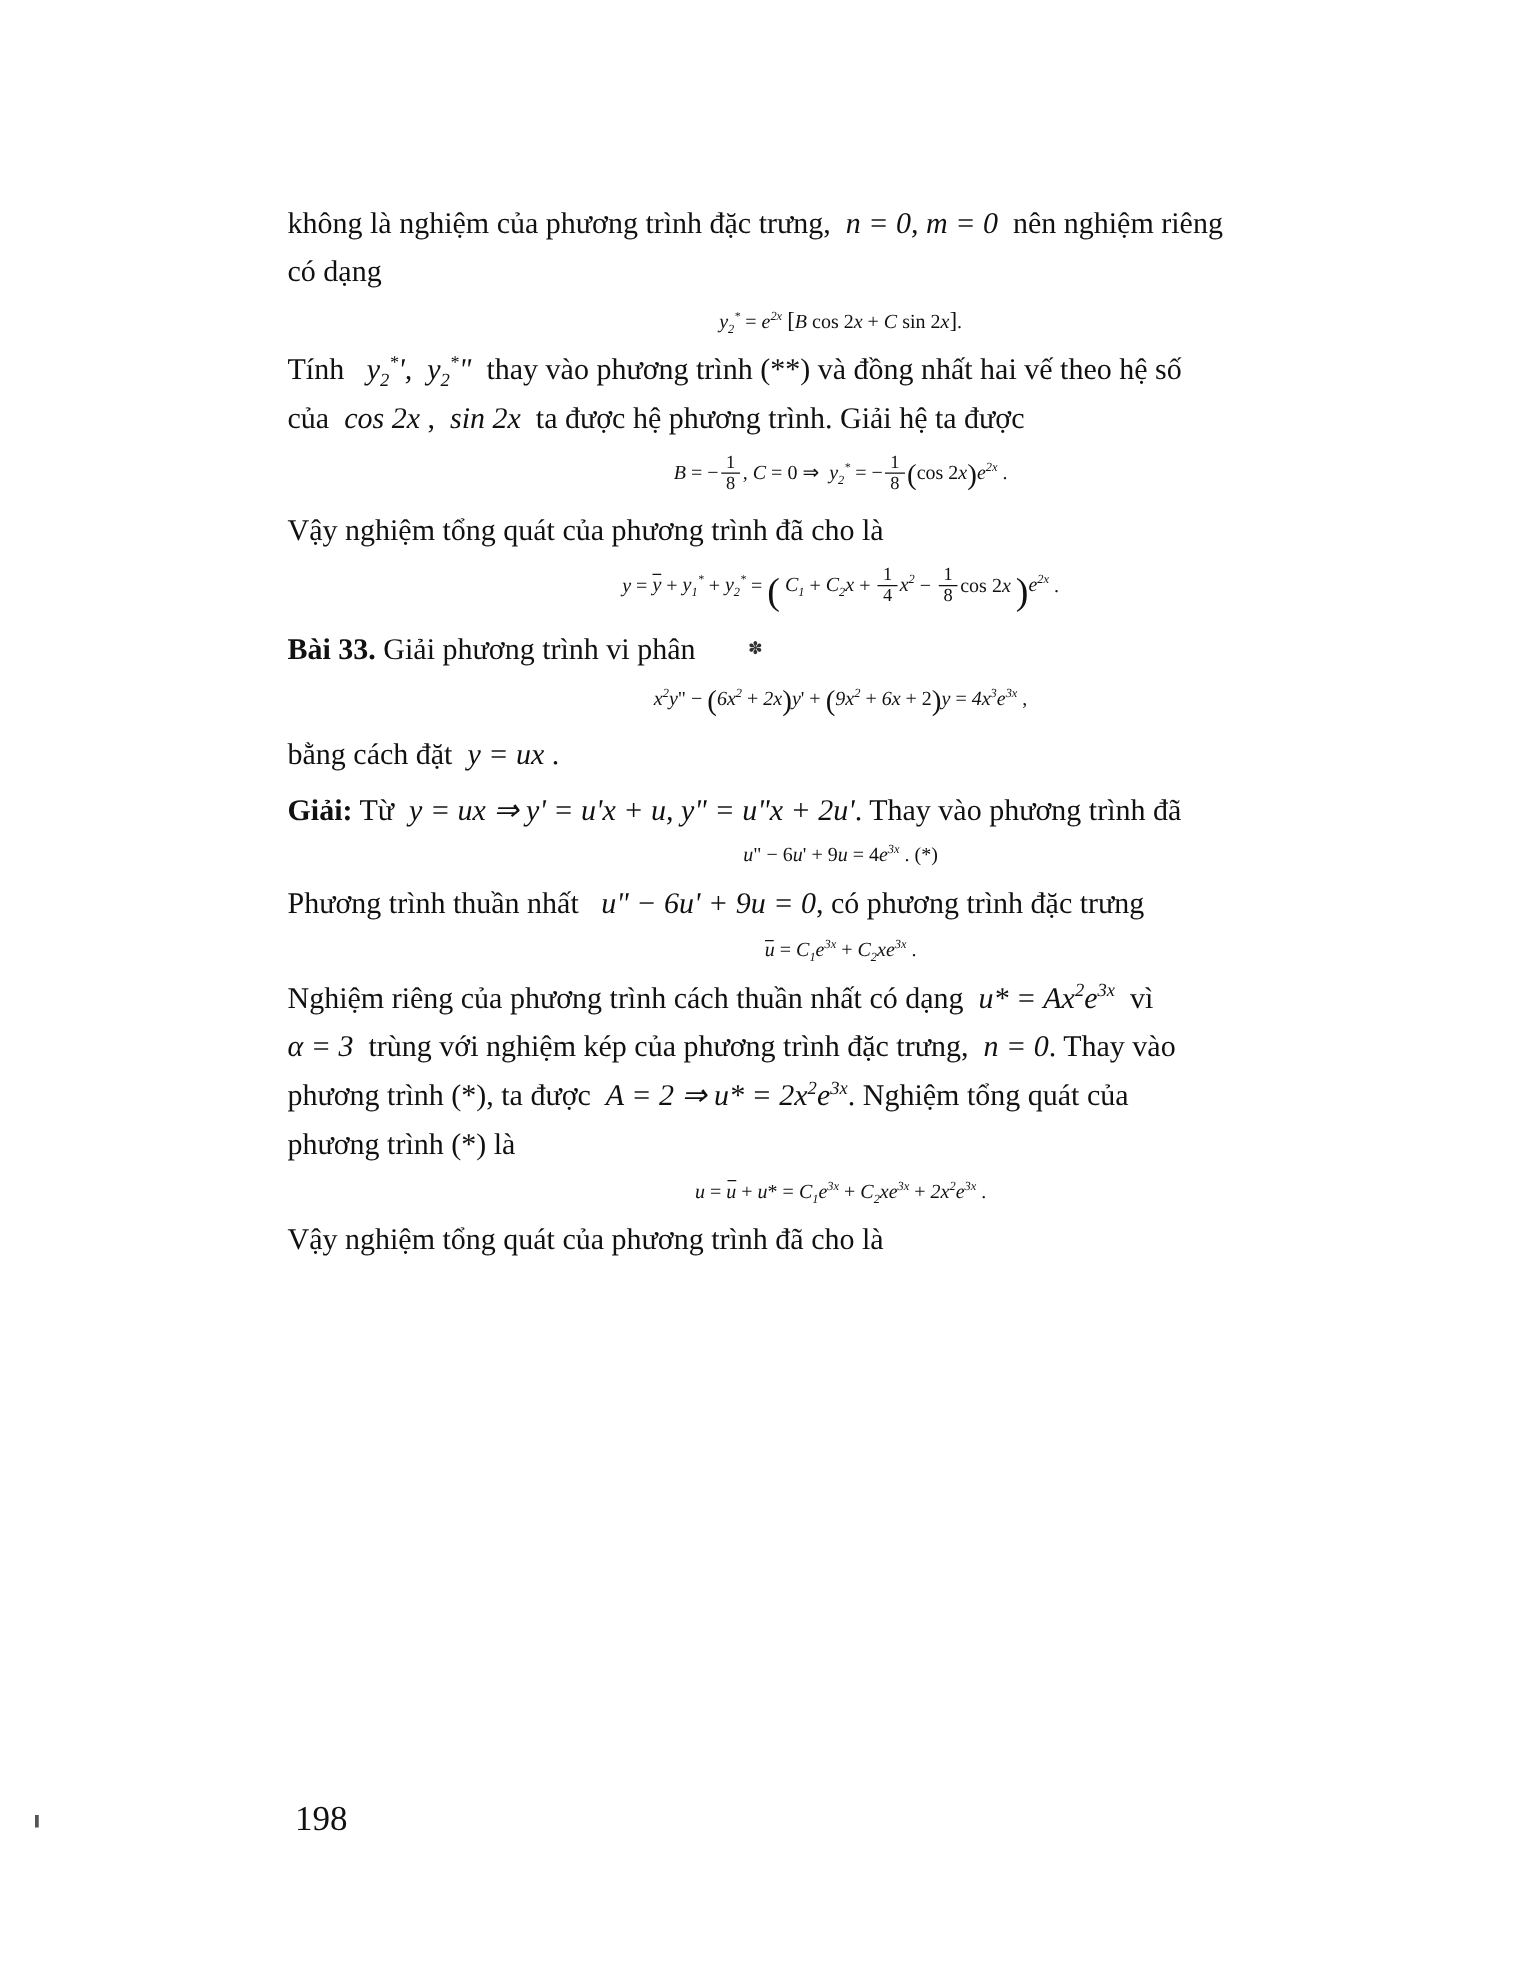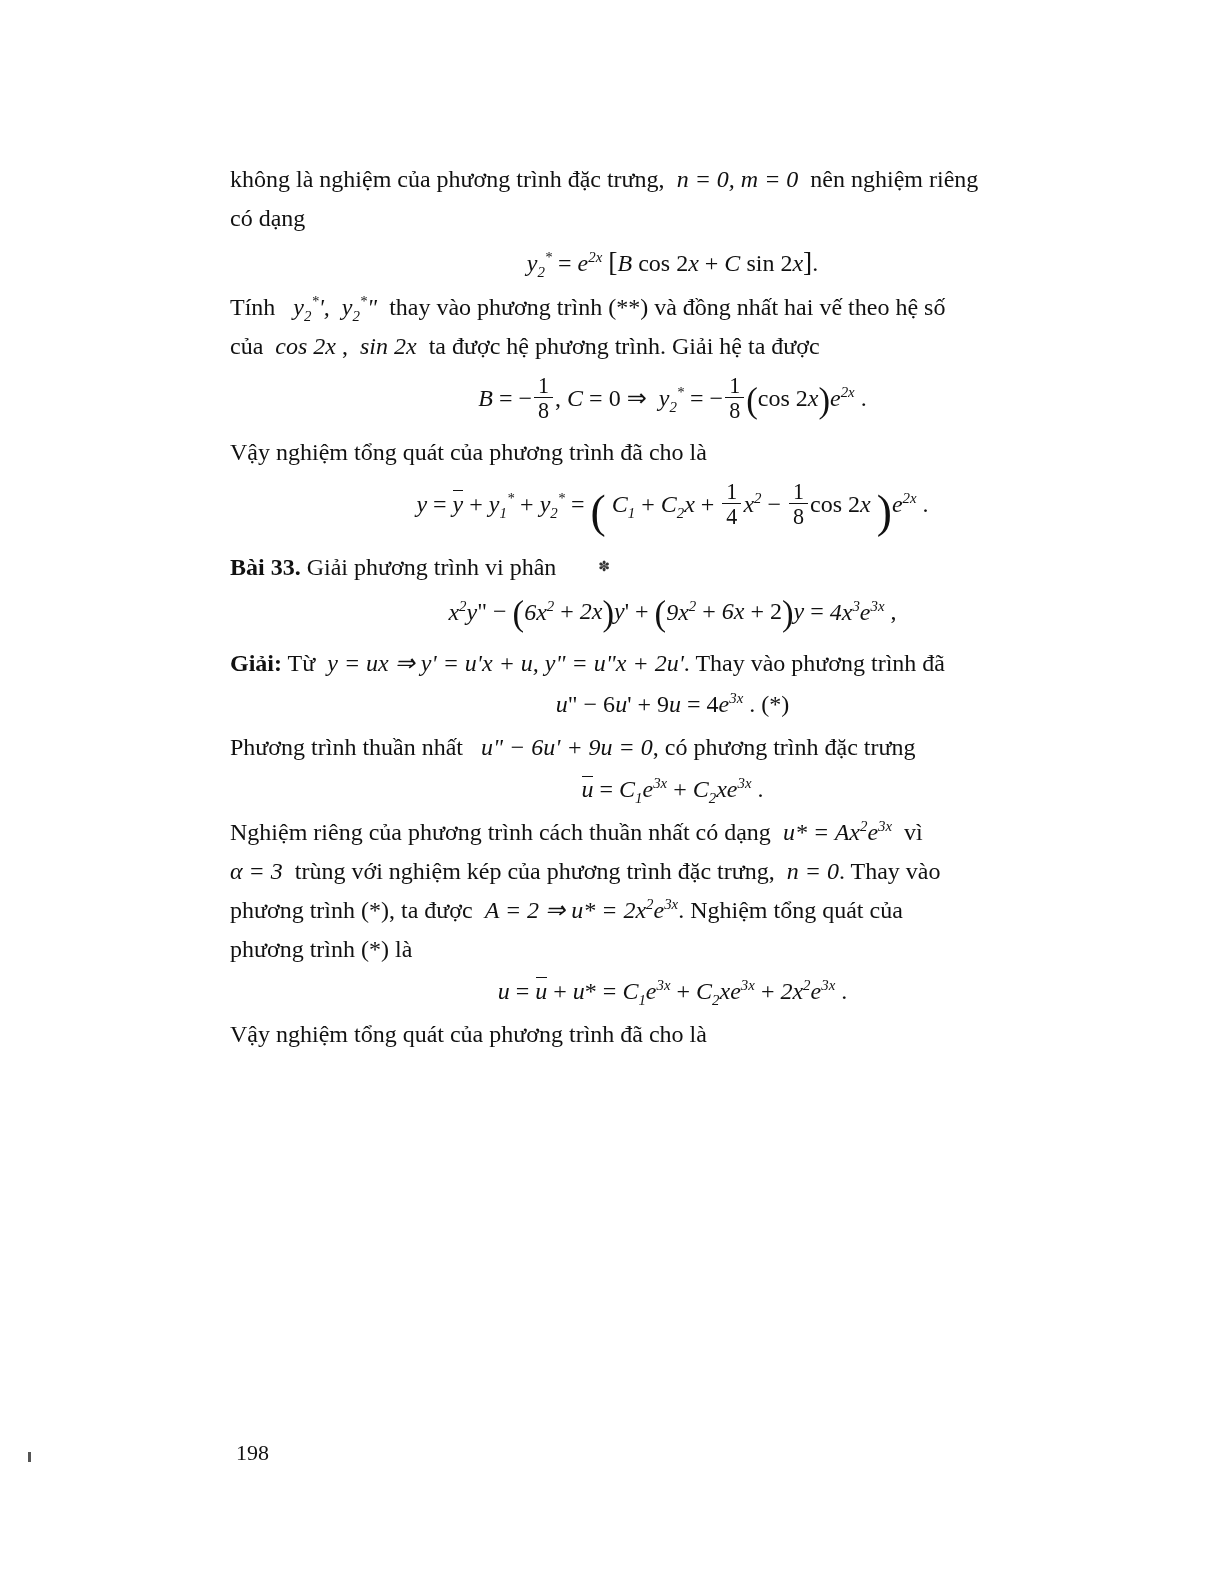--- a/index.html
+++ b/index.html
@@ -29,21 +29,21 @@
   }
   p.para {
     margin: 0 0 6px 0;
     font-size: 24px;
     line-height: 1.62;
     text-align: justify;
   }
   .eq {
     margin: 8px 0 10px 0;
     text-align: center;
-    font-size: 24px;
+    font-size: 16px;
     font-family: "Liberation Serif", serif;
   }
   .mathvar {
     font-style: italic;
     font-family: "Liberation Serif", serif;
   }
   sup {
     font-size: 0.62em;
     vertical-align: super;
     line-height: 0;
@@ -101,21 +101,21 @@
     vertical-align: super;
     line-height: 0;
   }
   .bold-it {
     font-weight: bold;
   }
   .pagenum {
     position: absolute;
     left: 236px;
     top: 1440px;
-    font-size: 22px;
+    font-size: 28px;
     font-family: "Liberation Serif", serif;
   }
   .corner-tick {
     position: absolute;
     left: 28px;
     top: 1452px;
     width: 3px;
     height: 10px;
     background: #555;
   }
@@ -179,20 +179,24 @@
     <p class="para heading-line">
       <span class="bold-it">Bài 33.</span>
       <span>Giải   phương trình vi phân</span>
       <span class="sp"></span><span class="tiny-mark">✽</span>
     </p>
 
     <div class="eq">
       <span class="mathvar">x<sup>2</sup>y</span>" − <span class="medparen">(</span><span class="mathvar">6x<sup>2</sup></span> + <span class="mathvar">2x</span><span class="medparen">)</span><span class="mathvar">y</span>' + <span class="medparen">(</span><span class="mathvar">9x<sup>2</sup></span> + <span class="mathvar">6x</span> + 2<span class="medparen">)</span><span class="mathvar">y</span> = <span class="mathvar">4x<sup>3</sup>e<sup>3x</sup></span> ,
     </div>
 
+    <p class="para">
+      <span>bằng cách đặt</span>
+      <span class="mathvar">&nbsp;y = ux&nbsp;</span>.
+    </p>
 
     <p class="para">
       <span class="bold-it">Giải:</span>
       <span>Từ</span>
       <span class="mathvar">&nbsp;y = ux ⇒ y' = u'x + u, y" = u"x + 2u'</span><span>. Thay vào phương trình đã</span><br>
     </p>
 
     <div class="eq">
       <span class="mathvar">u</span>" − 6<span class="mathvar">u</span>' + 9<span class="mathvar">u</span> = 4<span class="mathvar">e<sup>3x</sup></span> . (*)
     </div>

